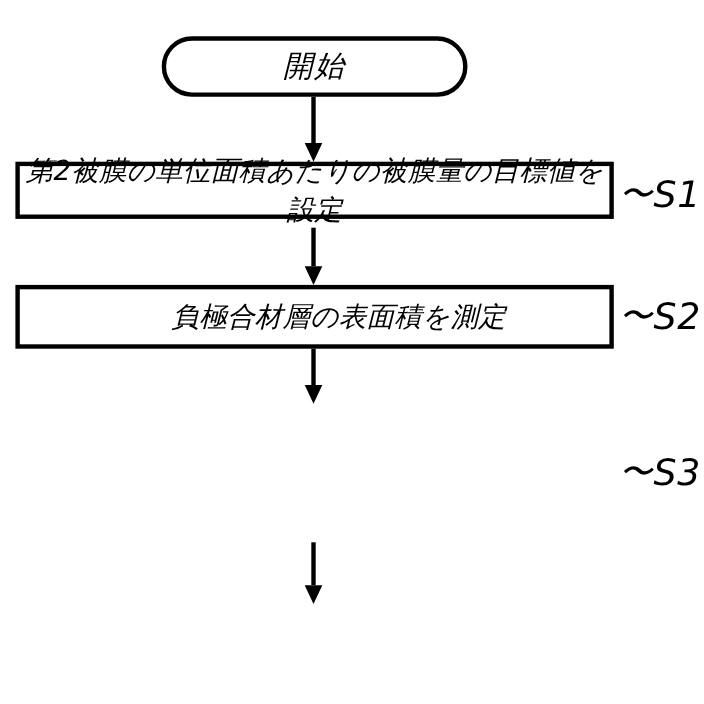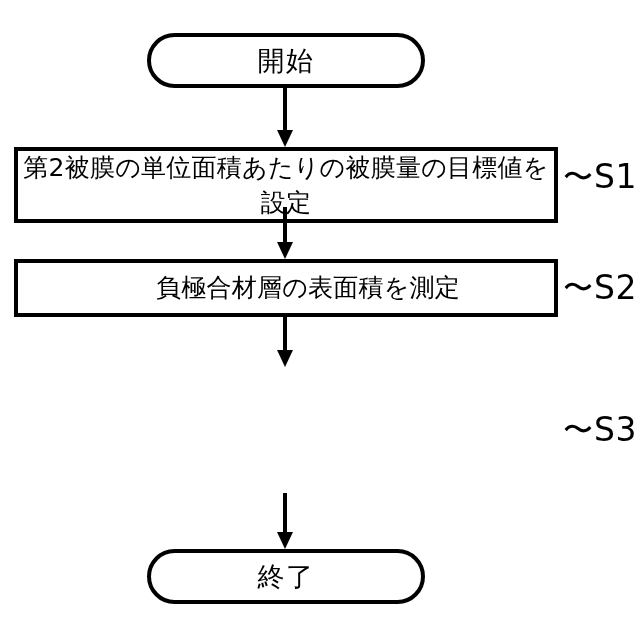--- a/index.html
+++ b/index.html
@@ -9,20 +9,21 @@
   }
   body {
     font-family: "DejaVu Sans", "Liberation Sans", sans-serif;
   }
   #flowchart-canvas {
     position: relative;
     width: 640px;
     height: 640px;
     background: #ffffff;
     overflow: hidden;
+    font-style: italic;
   }
 
   
   .terminal {
     position: absolute;
     box-sizing: border-box;
     border: 4px solid #000000;
     border-radius: 999px;
     background: #ffffff;
     display: flex;
@@ -105,21 +106,21 @@
 
   <div class="terminal" style="left:147px; top:33px; width:278px; height:55px;">
     <span class="node-text">開始</span>
   </div>
 
   <div class="arrow" style="left:277px; top:88px; height:59px;">
     <span class="shaft" style="height:42px;"></span>
     <span class="head"></span>
   </div>
 
-  <div class="process" style="left:14px; top:147px; width:544px; height:76px;">
+  <div class="process" style="left:14px; top:147px; width:544px; height:52px;">
     <span class="node-text">第2被膜の単位面積あたりの被膜量の目標値を設定</span>
   </div>
   <div class="step-label" style="left:563px; top:160px;">
     <span class="tilde">〜</span>
     <span class="code">S1</span>
   </div>
 
   <div class="arrow" style="left:277px; top:207px; height:52px;">
     <span class="shaft" style="height:35px;"></span>
     <span class="head"></span>
@@ -141,17 +142,14 @@
   <div class="step-label" style="left:563px; top:413px;">
     <span class="tilde">〜</span>
     <span class="code">S3</span>
   </div>
 
   <div class="arrow" style="left:277px; top:493px; height:56px;">
     <span class="shaft" style="height:39px;"></span>
     <span class="head"></span>
   </div>
 
-  <div class="terminal" style="left:147px; top:549px; width:278px; height:55px;">
-    <span class="node-text">終了</span>
-  </div>
 
 </div>
 
 </body></html>

